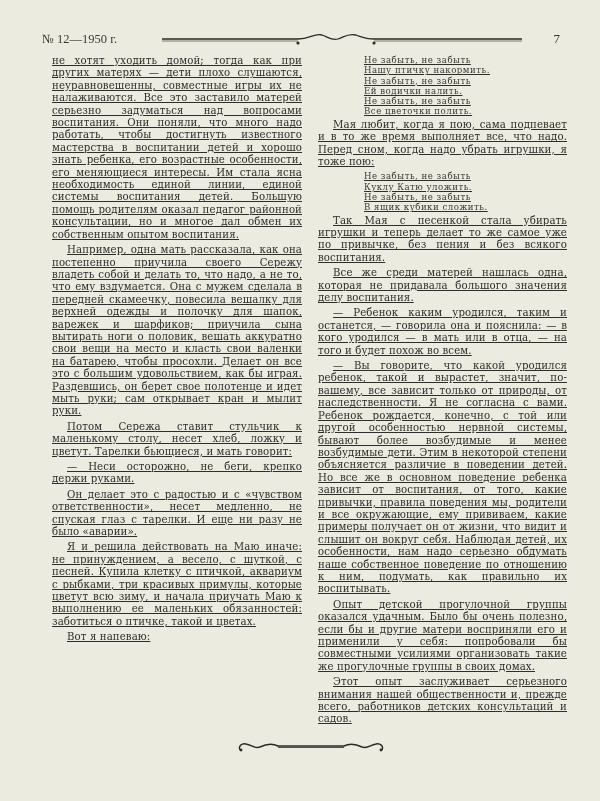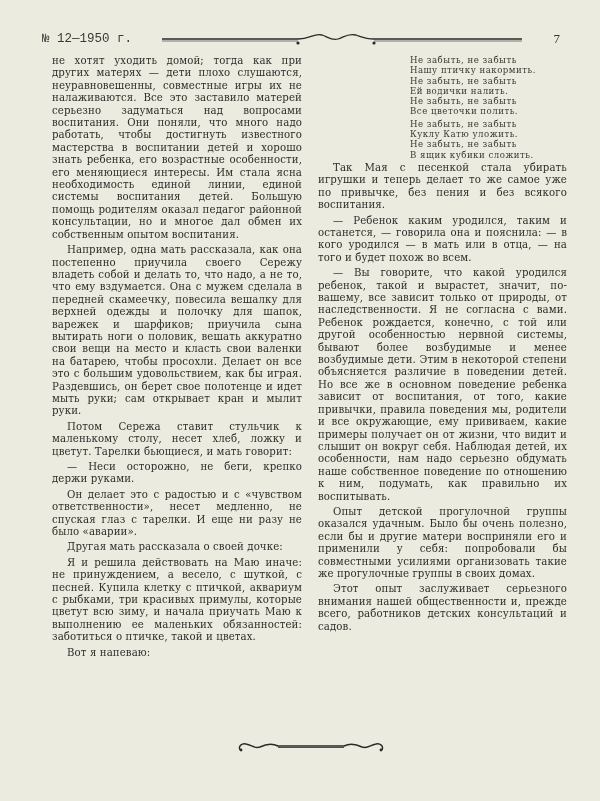--- a/index.html
+++ b/index.html
@@ -8,40 +8,41 @@
     background: #ecebdf;
     font-family: "DejaVu Serif", "Liberation Serif", serif;
     color: #2e2e2c;
     position: relative;
   }
   .header {
     position: absolute; left: 42px; top: 28px; width: 518px; height: 20px;
   }
   .issue {
     position: absolute; left: 0; top: 4px;
-    font-family: Liberation Mono, monospace;
+    font-family: Liberation Serif, serif;
     font-size: 12.5px; color: #3a3a38;
   }
   .rule-svg { position: absolute; left: 118px; top: 4px; }
   .pagenum {
     position: absolute; right: 0; top: 3px;
     font-family: "Liberation Serif", serif; font-size: 13px; color: #333;
   }
   .col {
     position: absolute; top: 55px;
     font-size: 10.2px; line-height: 12.4px;
     text-align: justify;
     letter-spacing: 0.1px;
+    text-decoration: underline;
   }
   .col.left { left: 52px; width: 250px; }
   .col.right { left: 318px; width: 249px; }
   .col p { margin: 0 0 3px 0; text-indent: 15px; hyphens: manual; }
   .col p.noindent { text-indent: 0; }
   .poem {
-    margin: 0 0 2px 92px;
+    margin: 0 0 2px 46px;
     font-size: 8.6px; line-height: 10.3px; letter-spacing: 0.5px;
     color: #3a3a38;
   }
   .poem div { white-space: nowrap; }
   .footer-rule { position: absolute; left: 236px; top: 740px; }
 </style>
 </head>
 <body>
 
 <div class="header">
@@ -57,41 +58,42 @@
   </svg>
   <span class="pagenum">7</span>
 </div>
 
 <div class="col left">
   <p class="noindent">не хотят уходить домой; тогда как при других матерях — дети плохо слушаются, неуравновешенны, совместные игры их не налаживаются. Все это заставило матерей серьезно задуматься над вопросами воспитания. Они поняли, что много надо работать, чтобы достигнуть известного мастерства в воспитании детей и хорошо знать ребенка, его возрастные особенности, его меняющиеся интересы. Им стала ясна необходимость единой линии, единой системы воспитания детей. Большую помощь родителям оказал педагог районной консультации, но и многое дал обмен их собственным опытом воспитания.</p>
   <p>Например, одна мать рассказала, как она постепенно приучила своего Сережу владеть собой и делать то, что надо, а не то, что ему вздумается. Она с мужем сделала в передней скамеечку, повесила вешалку для верхней одежды и полочку для шапок, варежек и шарфиков; приучила сына вытирать ноги о половик, вешать аккуратно свои вещи на место и класть свои валенки на батарею, чтобы просохли. Делает он все это с большим удовольствием, как бы играя. Раздевшись, он берет свое полотенце и идет мыть руки; сам открывает кран и мылит руки.</p>
   <p>Потом Сережа ставит стульчик к маленькому столу, несет хлеб, ложку и цветут. Тарелки бьющиеся, и мать говорит:</p>
   <p>— Неси осторожно, не беги, крепко держи руками.</p>
   <p>Он делает это с радостью и с «чувством ответственности», несет медленно, не спуская глаз с тарелки. И еще ни разу не было «аварии».</p>
-  <p>Другая мать рассказала о своей дочке:</p>
   <p>Я и решила действовать на Маю иначе: не принуждением, а весело, с шуткой, с песней. Купила клетку с птичкой, аквариум с рыбками, три красивых примулы, которые цветут всю зиму, и начала приучать Маю к выполнению ее маленьких обязанностей: заботиться о птичке, такой и цветах.</p>
   <p>Вот я напеваю:</p>
 </div>
 
 <div class="col right">
   <div class="poem">
     <div>Не забыть, не забыть</div>
     <div>Нашу птичку накормить.</div>
     <div>Не забыть, не забыть</div>
     <div>Ей водички налить.</div>
     <div>Не забыть, не забыть</div>
     <div>Все цветочки полить.</div>
   </div>
+  <p>Мая любит, когда я пою, сама подпевает и в то же время выполняет все, что надо. Перед сном, когда надо убрать игрушки, я тоже пою:</p>
   <div class="poem">
     <div>Не забыть, не забыть</div>
     <div>Куклу Катю уложить.</div>
     <div>Не забыть, не забыть</div>
     <div>В ящик кубики сложить.</div>
   </div>
   <p>Так Мая с песенкой стала убирать игрушки и теперь делает то же самое уже по привычке, без пения и без всякого воспитания.</p>
+  <p>Все же среди матерей нашлась одна, которая не придавала большого значения делу воспитания.</p>
   <p>— Ребенок каким уродился, таким и останется, — говорила она и пояснила: — в кого уродился — в мать или в отца, — на того и будет похож во всем.</p>
   <p>— Вы говорите, что какой уродился ребенок, такой и вырастет, значит, по-вашему, все зависит только от природы, от наследственности. Я не согласна с вами. Ребенок рождается, конечно, с той или другой особенностью нервной системы, бывают более возбудимые и менее возбудимые дети. Этим в некоторой степени объясняется различие в поведении детей. Но все же в основном поведение ребенка зависит от воспитания, от того, какие привычки, правила поведения мы, родители и все окружающие, ему прививаем, какие примеры получает он от жизни, что видит и слышит он вокруг себя. Наблюдая детей, их особенности, нам надо серьезно обдумать наше собственное поведение по отношению к ним, подумать, как правильно их воспитывать.</p>
   <p>Опыт детской прогулочной группы оказался удачным. Было бы очень полезно, если бы и другие матери восприняли его и применили у себя: попробовали бы совместными усилиями организовать такие же прогулочные группы в своих домах.</p>
   <p>Этот опыт заслуживает серьезного внимания нашей общественности и, прежде всего, работников детских консультаций и садов.</p>
 </div>
 
 <svg class="footer-rule" width="150" height="14" viewBox="0 0 150 14">
   <path d="M4 10 C2 6 6 3 10 4 C16 5 18 9 24 7 C30 4 36 3 42 6 L108 6 C114 3 120 4 126 7 C132 9 134 5 140 4 C144 3 148 6 146 10" fill="none" stroke="#2a2a2a" stroke-width="1.4"></path>
   <line x1="42" y1="7.5" x2="108" y2="7.5" stroke="#2a2a2a" stroke-width="0.8"></line>
   <circle cx="5" cy="10" r="1.4" fill="#2a2a2a"></circle>

